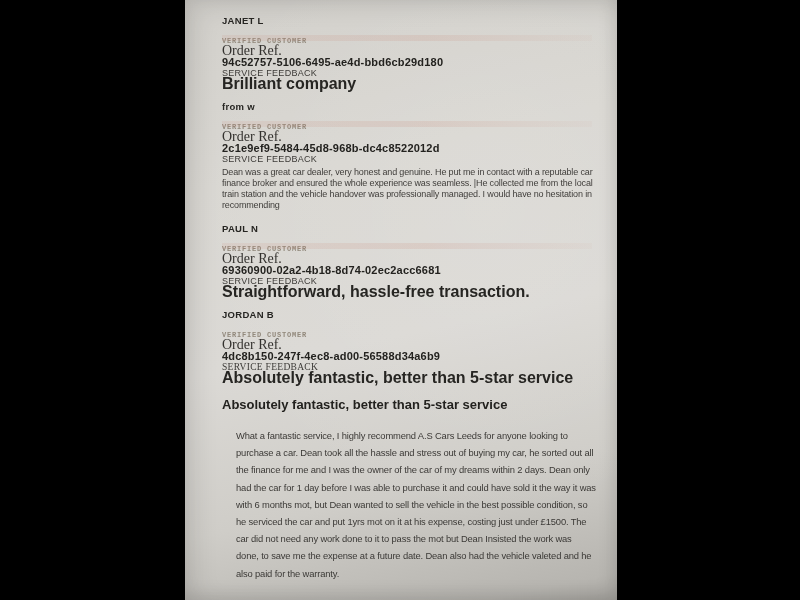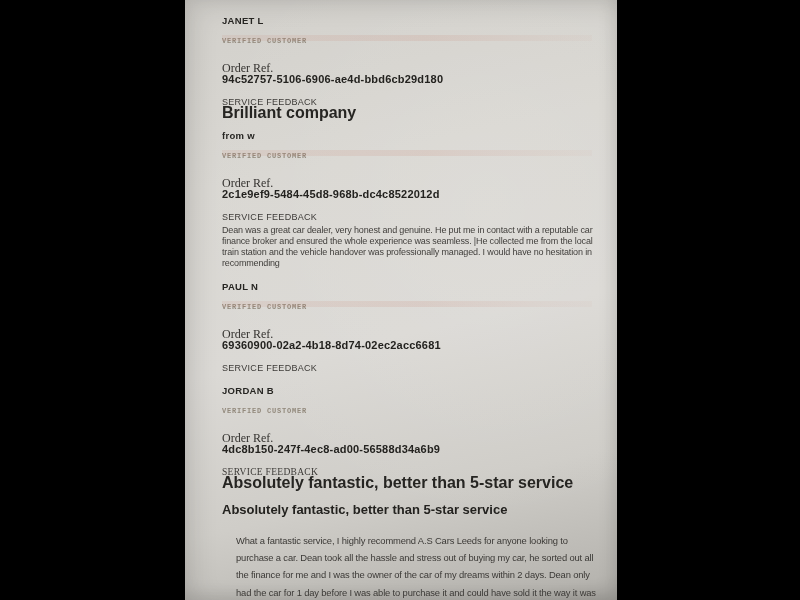--- a/index.html
+++ b/index.html
@@ -57,38 +57,37 @@
   .verified-label {
     font-family: Liberation Mono, monospace;
     font-size: 7px;
     font-weight: bold;
     letter-spacing: 0.8px;
     color: #92897c;
     line-height: 8px;
   }
   .order-ref-label {
     font-family: "Liberation Serif", serif;
-    font-size: 12px;
+    font-size: 14px;
     color: #33312e;
     line-height: 10px;
-    margin-top: 18px;
+    margin-top: 1px;
   }
   .order-ref-value {
     font-size: 11px;
     font-weight: bold;
     letter-spacing: 0.2px;
     color: #23221f;
     line-height: 12px;
   }
   .service-label {
     font-size: 9px;
     letter-spacing: 0.3px;
     color: #3c3a37;
     line-height: 10px;
-    margin-top: 12px;
   }
   .service-label.serif {
     font-family: "Liberation Serif", serif;
     font-size: 9.5px;
   }
   .fb-title {
     font-size: 16px;
     font-weight: bold;
     color: #262522;
     line-height: 11px;
@@ -124,21 +123,21 @@
 <div class="stage">
   <div class="paper">
     <div class="content">
 
       <div class="review">
         <div class="review-name">JANET L</div>
         <div class="verified-row has-smear">
           <span class="verified-label">VERIFIED CUSTOMER</span>
         </div>
         <div class="order-ref-label">Order Ref.</div>
-        <div class="order-ref-value">94c52757-5106-6906-ae4d-bbd6cb29d180</div>
+        <div class="order-ref-value">94c52757-5106-6495-ae4d-bbd6cb29d180</div>
         <div class="service-label">SERVICE FEEDBACK</div>
         <div class="fb-title">Brilliant company</div>
       </div>
 
       <div class="review">
         <div class="review-name">from w</div>
         <div class="verified-row has-smear">
           <span class="verified-label">VERIFIED CUSTOMER</span>
         </div>
         <div class="order-ref-label">Order Ref.</div>
@@ -149,20 +148,21 @@
       </div>
 
       <div class="review">
         <div class="review-name">PAUL N</div>
         <div class="verified-row has-smear">
           <span class="verified-label">VERIFIED CUSTOMER</span>
         </div>
         <div class="order-ref-label">Order Ref.</div>
         <div class="order-ref-value">69360900-02a2-4b18-8d74-02ec2acc6681</div>
         <div class="service-label">SERVICE FEEDBACK</div>
+        <div class="fb-title">Straightforward, hassle-free transaction.</div>
       </div>
 
       <div class="review">
         <div class="review-name">JORDAN B</div>
         <div class="verified-row">
           <span class="verified-label">VERIFIED CUSTOMER</span>
         </div>
         <div class="order-ref-label">Order Ref.</div>
         <div class="order-ref-value">4dc8b150-247f-4ec8-ad00-56588d34a6b9</div>
         <div class="service-label serif">SERVICE FEEDBACK</div>

